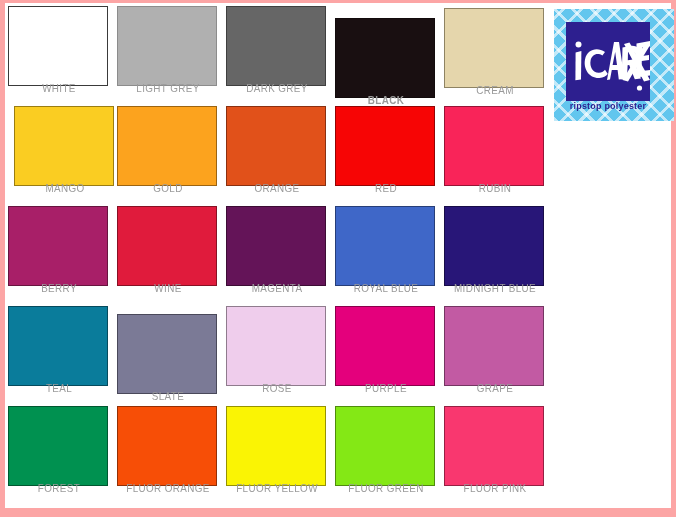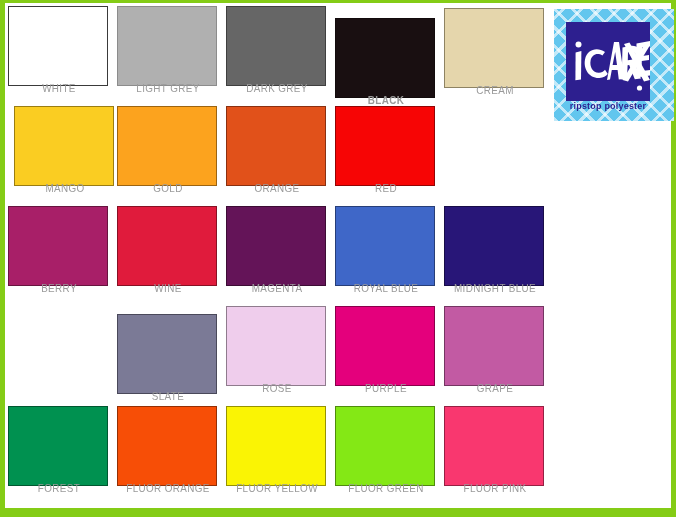--- a/index.html
+++ b/index.html
@@ -15,21 +15,21 @@
     overflow: hidden;
   }
 
   
   #page-frame {
     position: absolute;
     left: 0;
     top: 0;
     width: 676px;
     height: 517px;
-    background: #84cc16;
+    background: #fca5a5;
     box-sizing: border-box;
   }
 
   
   #chart-canvas {
     position: absolute;
     left: 5px;
     top: 3px;
     width: 666px;
     height: 505px;
@@ -180,39 +180,47 @@
           <div class="swatch-label">GOLD</div>
         </div>
         <div class="swatch-cell" style="left: 218px; top: 100px;">
           <div class="swatch-chip" style="background-color: rgb(225, 81, 26); border-color: rgb(138, 48, 16);"></div>
           <div class="swatch-label">ORANGE</div>
         </div>
         <div class="swatch-cell" style="left: 327px; top: 100px;">
           <div class="swatch-chip" style="background-color: rgb(247, 5, 5); border-color: rgb(147, 4, 4);"></div>
           <div class="swatch-label">RED</div>
         </div>
+        <div class="swatch-cell" style="left: 436px; top: 100px;">
+          <div class="swatch-chip" style="background-color: rgb(249, 36, 89); border-color: rgb(150, 20, 53);"></div>
+          <div class="swatch-label">RUBIN</div>
+        </div>
         <div class="swatch-cell" style="left: 0px; top: 200px;">
           <div class="swatch-chip" style="background-color: rgb(168, 31, 104); border-color: rgb(103, 20, 63);"></div>
           <div class="swatch-label">BERRY</div>
         </div>
         <div class="swatch-cell" style="left: 109px; top: 200px;">
           <div class="swatch-chip" style="background-color: rgb(224, 27, 60); border-color: rgb(135, 17, 36);"></div>
           <div class="swatch-label">WINE</div>
         </div>
         <div class="swatch-cell" style="left: 218px; top: 200px;">
           <div class="swatch-chip" style="background-color: rgb(100, 20, 88); border-color: rgb(60, 12, 52);"></div>
           <div class="swatch-label">MAGENTA</div>
         </div>
         <div class="swatch-cell" style="left: 327px; top: 200px;">
           <div class="swatch-chip" style="background-color: rgb(63, 103, 200); border-color: rgb(39, 62, 120);"></div>
           <div class="swatch-label">ROYAL BLUE</div>
         </div>
         <div class="swatch-cell" style="left: 436px; top: 200px;">
           <div class="swatch-chip" style="background-color: rgb(40, 22, 120); border-color: rgb(24, 13, 72);"></div>
           <div class="swatch-label">MIDNIGHT BLUE</div>
+        </div>
+        <div class="swatch-cell" style="left: 0px; top: 300px;">
+          <div class="swatch-chip" style="background-color: rgb(10, 124, 155); border-color: rgb(6, 74, 93);"></div>
+          <div class="swatch-label">TEAL</div>
         </div>
         <div class="swatch-cell" style="left: 109px; top: 300px; margin-top: 8px;">
           <div class="swatch-chip" style="background-color: rgb(123, 122, 150); border-color: rgb(74, 73, 90);"></div>
           <div class="swatch-label">SLATE</div>
         </div>
         <div class="swatch-cell" style="left: 218px; top: 300px;">
           <div class="swatch-chip" style="background-color: rgb(239, 205, 236); border-color: rgb(143, 123, 141);"></div>
           <div class="swatch-label">ROSE</div>
         </div>
         <div class="swatch-cell" style="left: 327px; top: 300px;">

